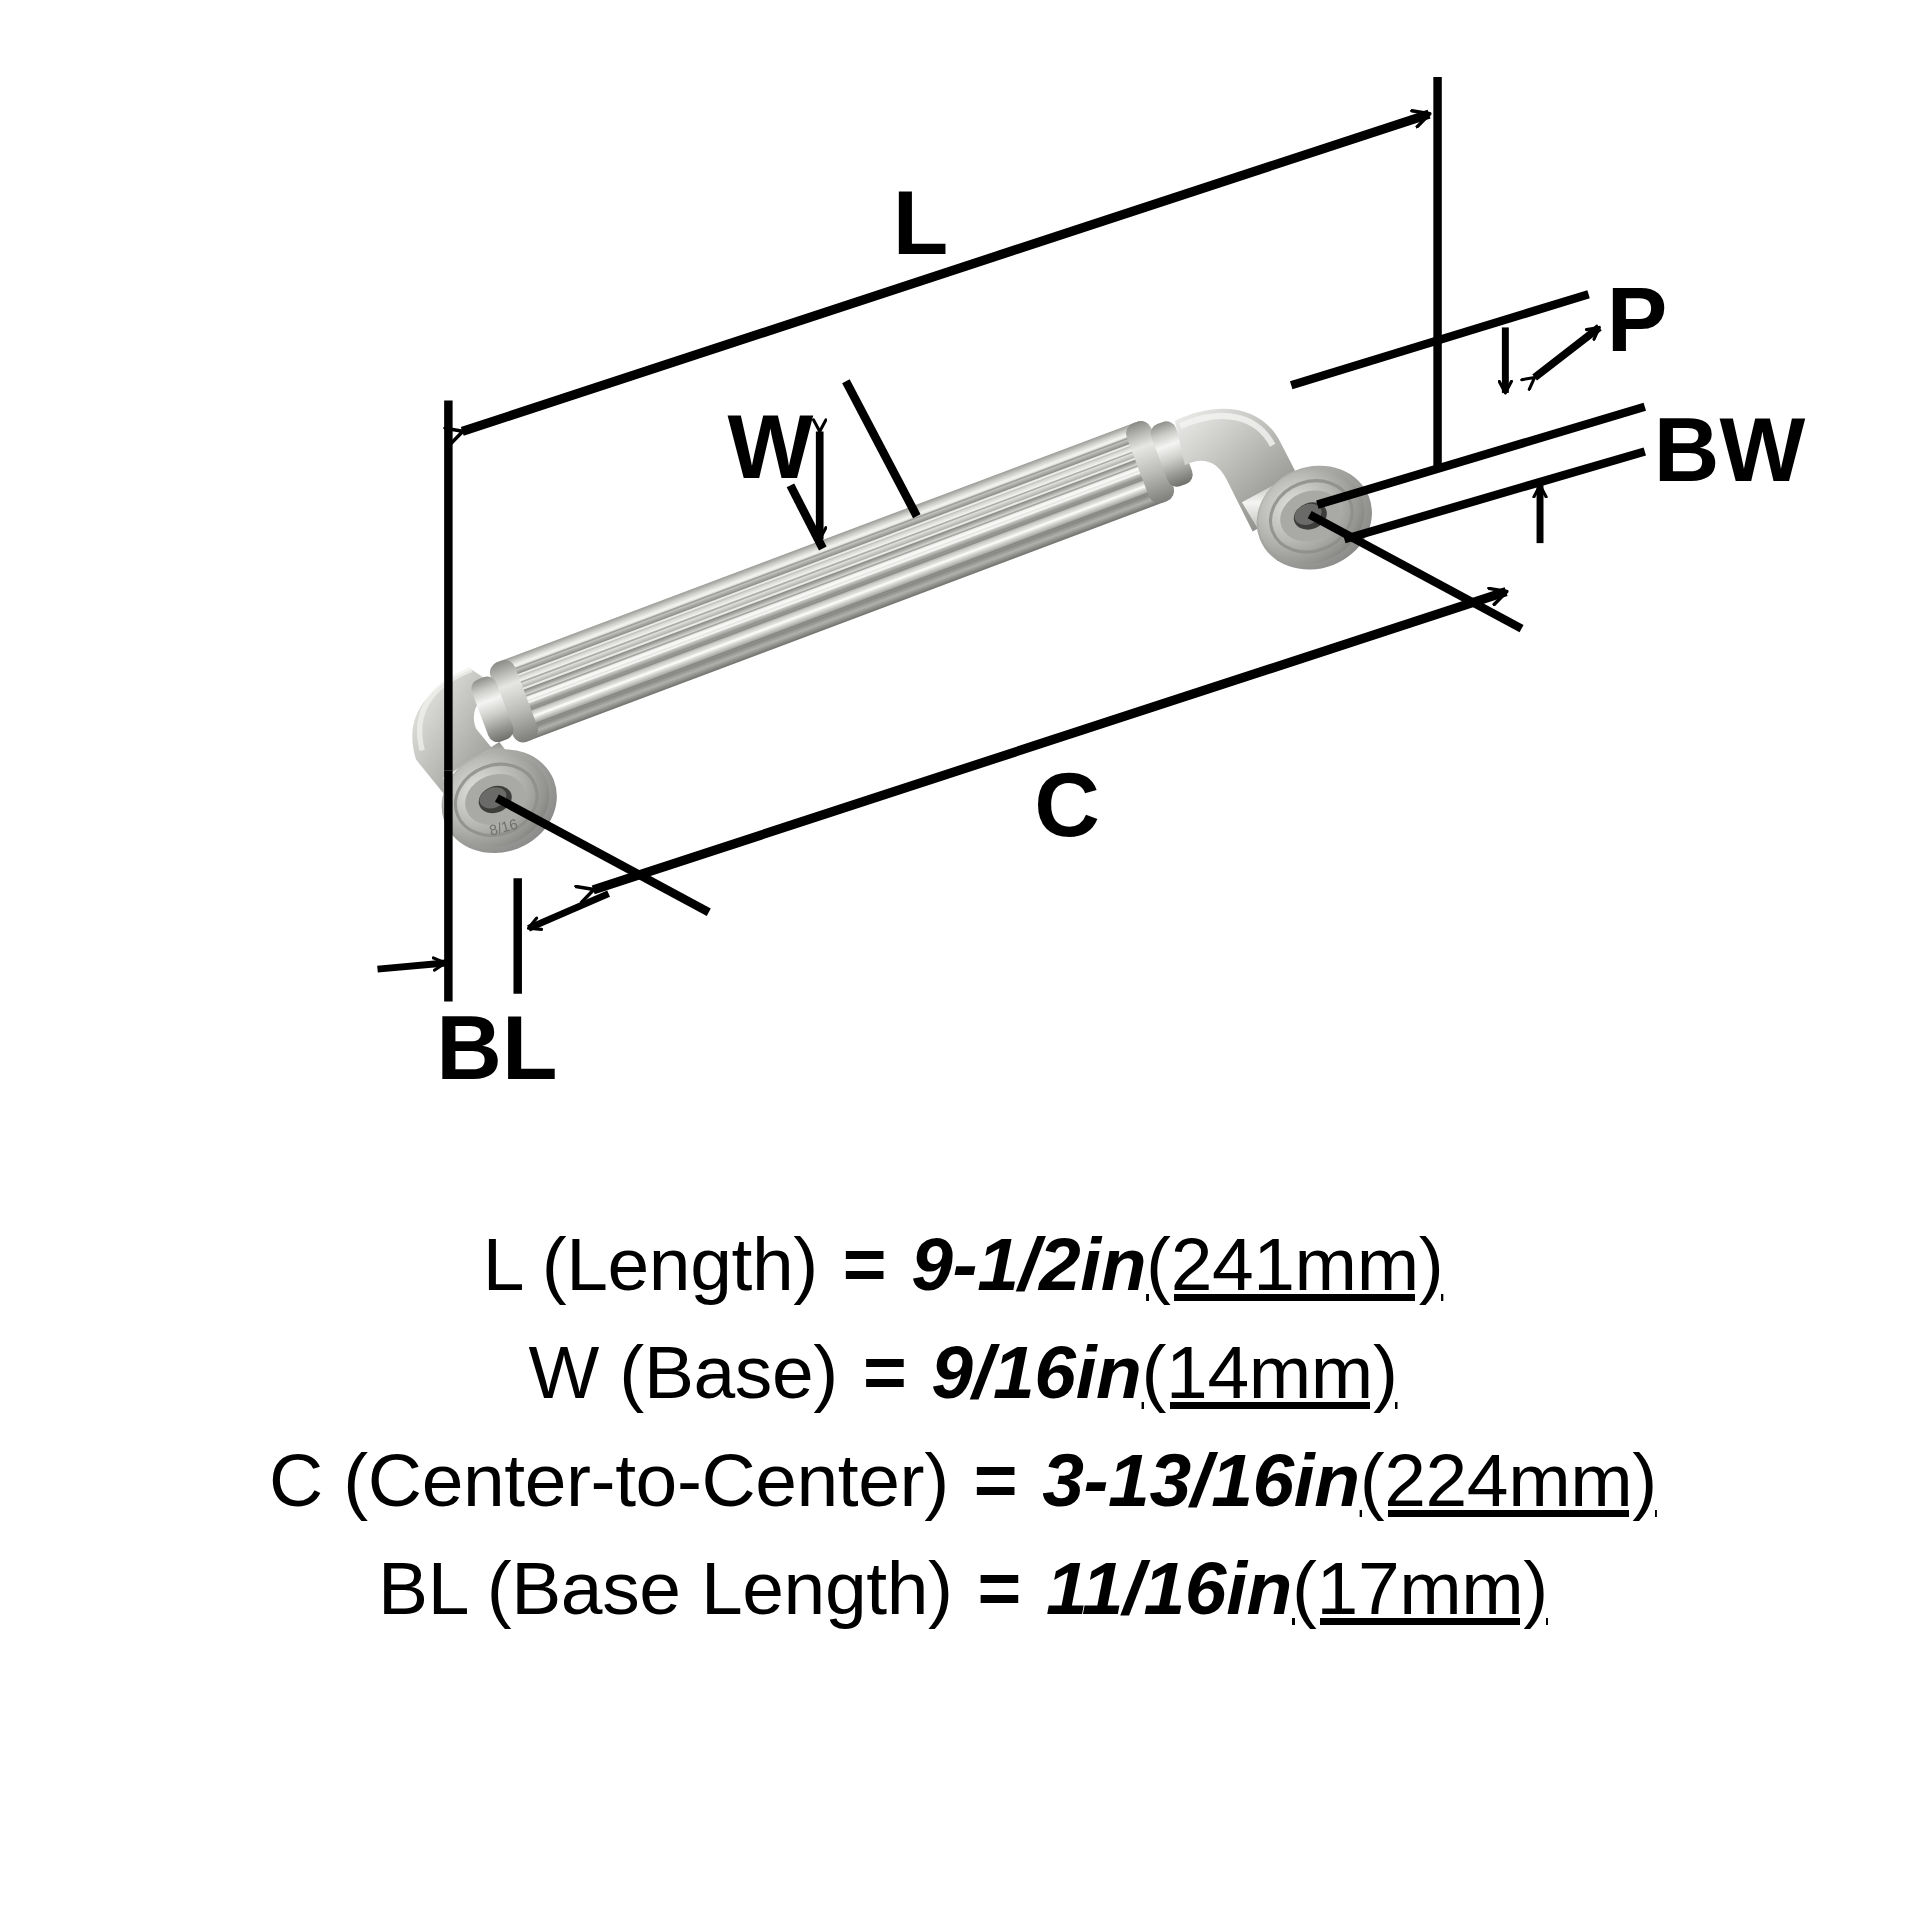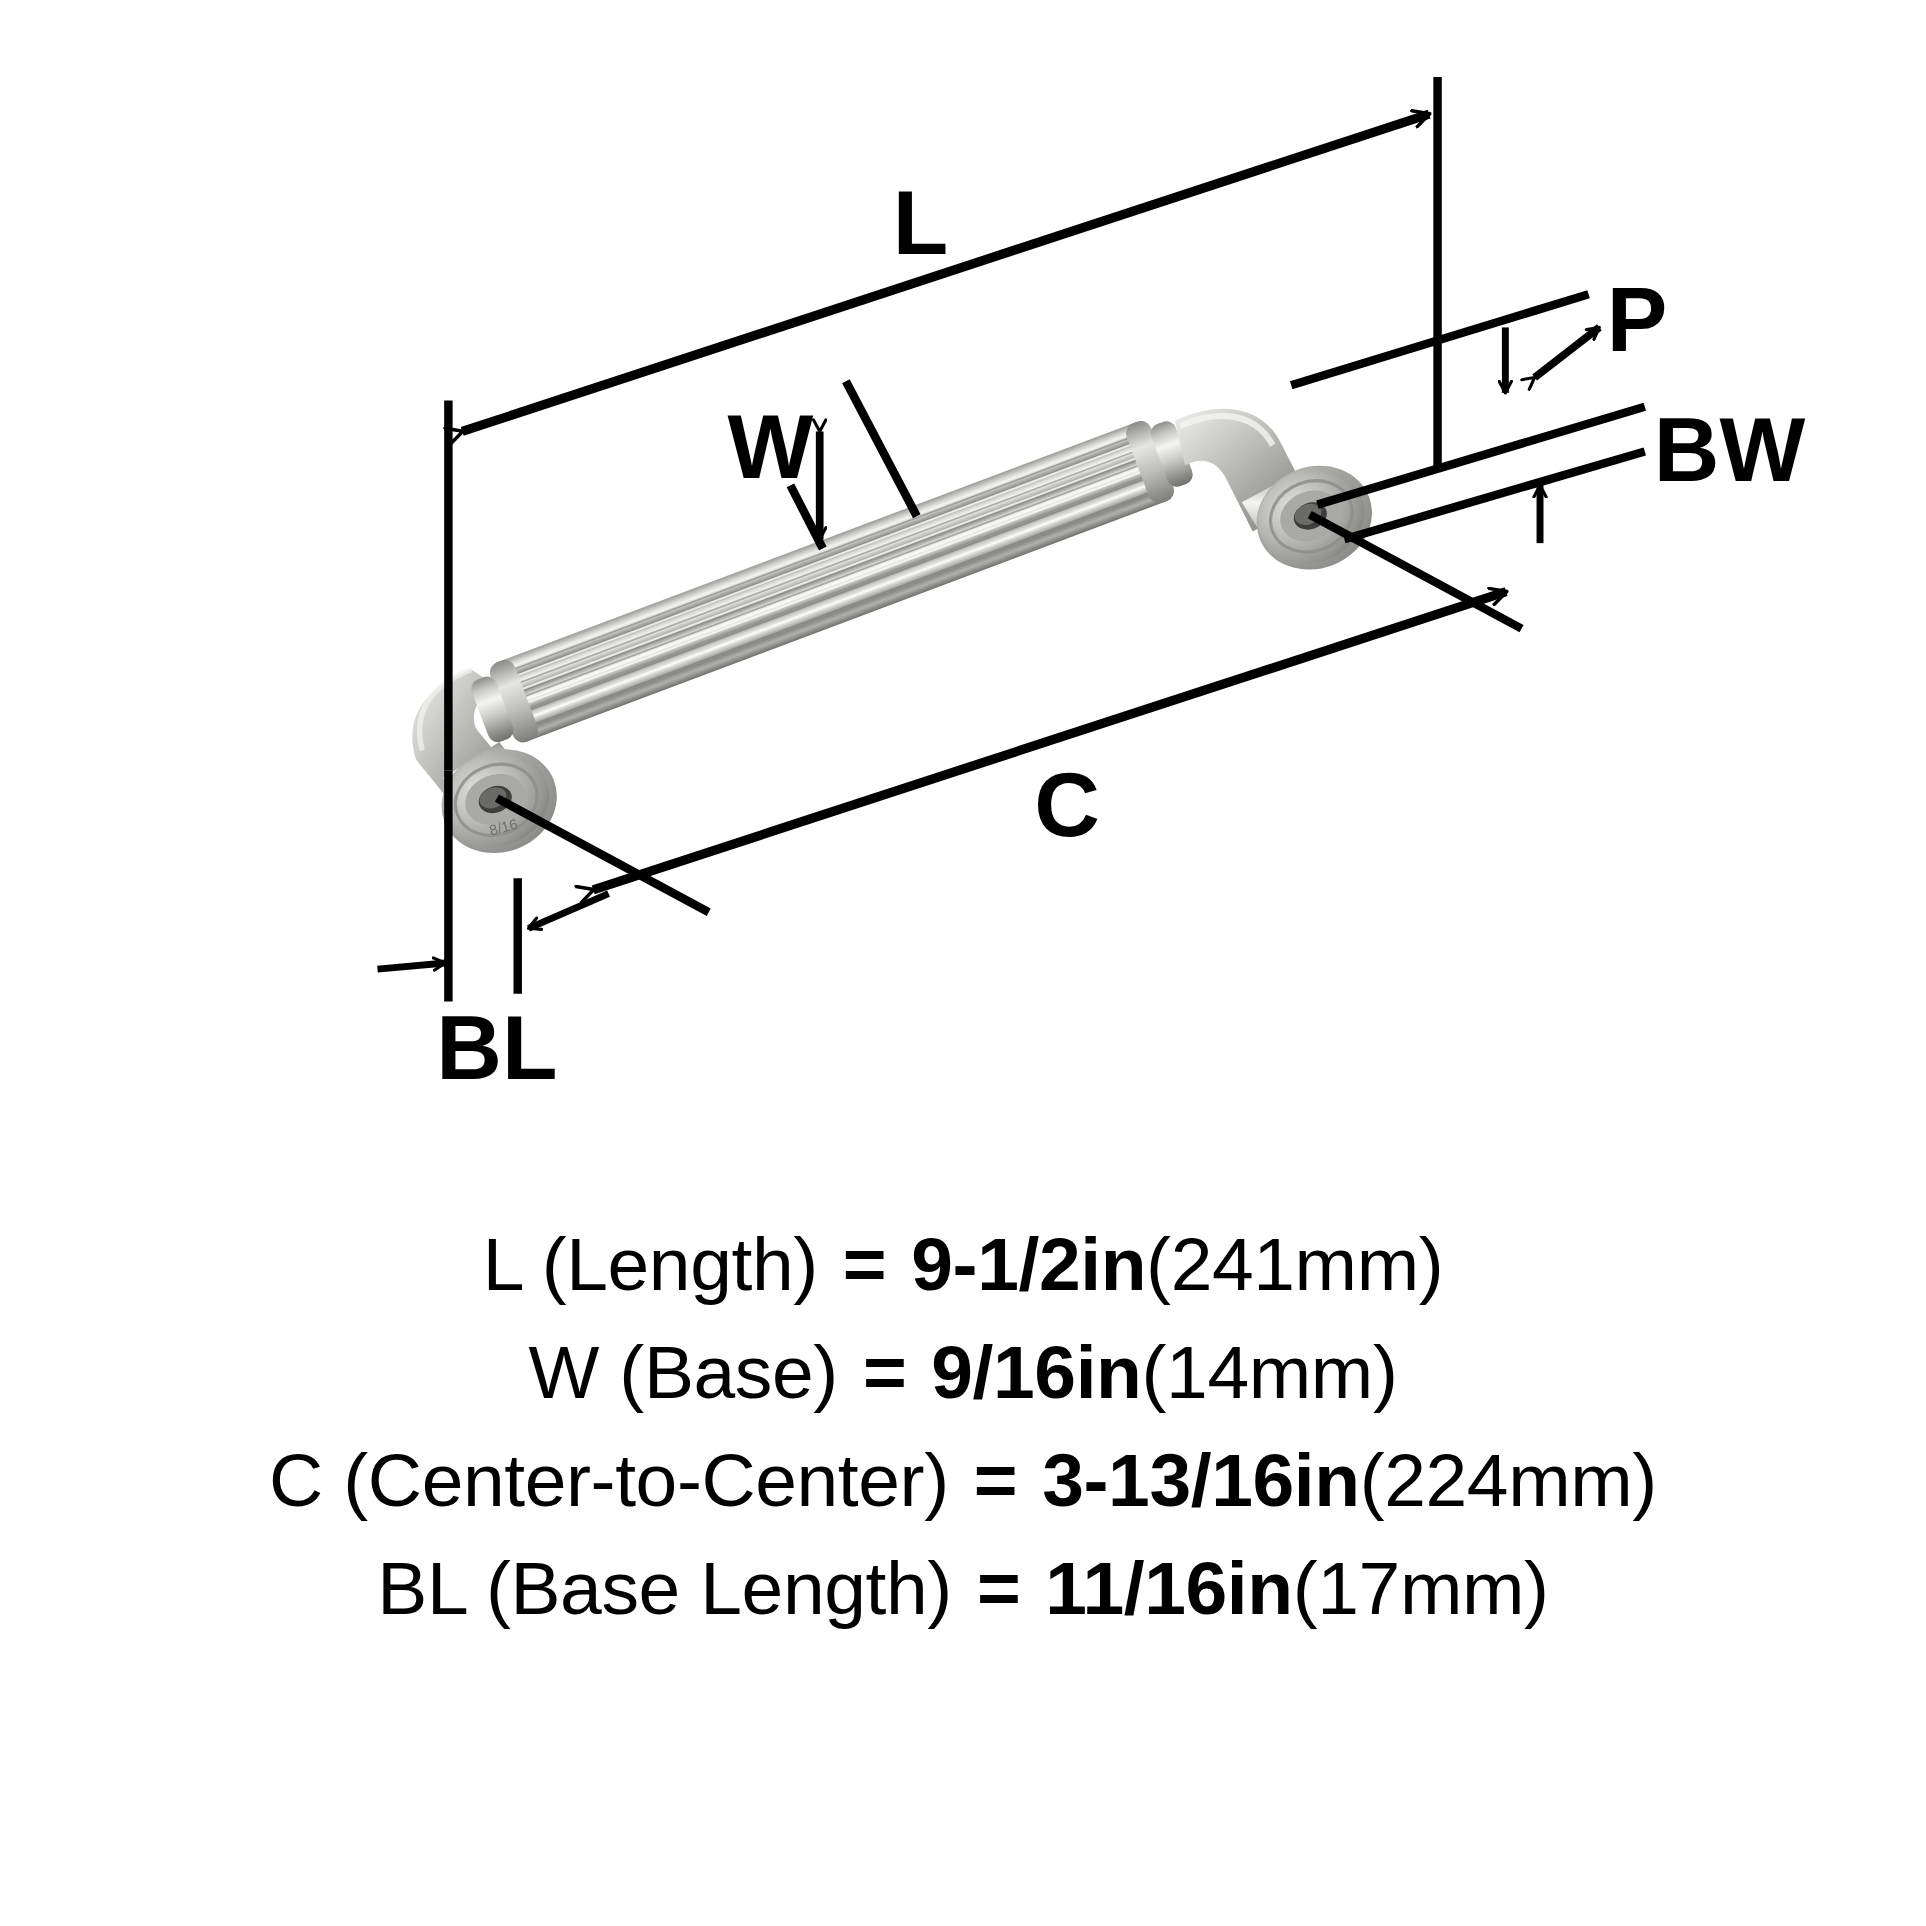--- a/index.html
+++ b/index.html
@@ -51,23 +51,25 @@
   .spec-label {
     font-weight: 400;
     text-align: right;
   }
   .spec-eq {
     font-weight: 700;
     padding: 0 4.6px;
   }
   .spec-value {
     font-weight: 700;
+    font-style: italic;
   }
   .spec-value-alt {
     font-weight: 400;
+    text-decoration: underline;
   }
   .dim-letter {
     font-family: "Liberation Sans", sans-serif;
     font-size: 118px;
     font-weight: 700;
     fill: #000000;
   }
 </style>
 </head>
 <body>

